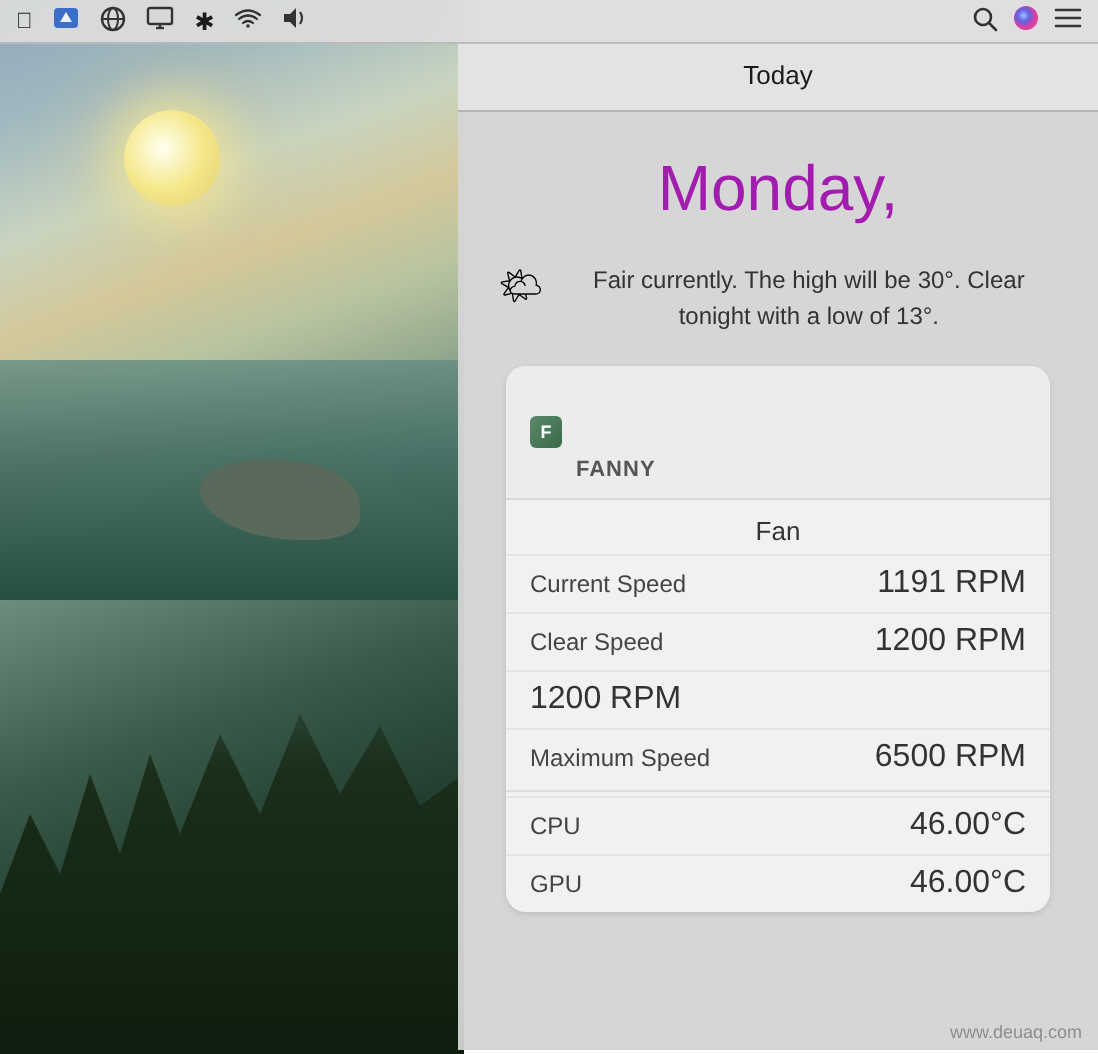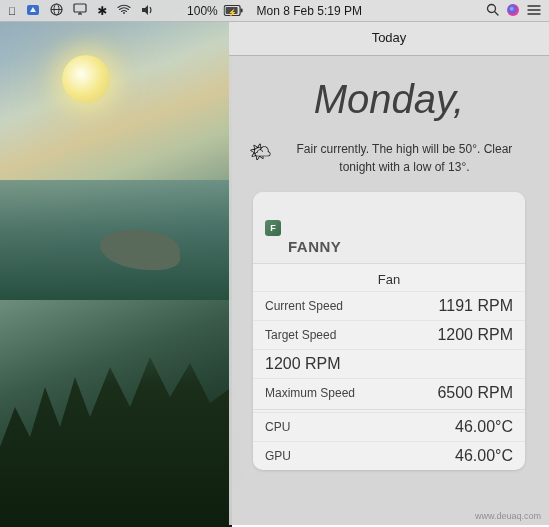--- a/index.html
+++ b/index.html
@@ -168,25 +168,24 @@
     
     .today-content {
       padding: 20px 18px 12px;
     }
 
     .date-display {
       margin-bottom: 18px;
     }
 
     .date-day {
-      font-size: 40px;
+      font-size: 32px;
       font-weight: 300;
-      color: #404040;
+      color: #a21caf;
       line-height: 1.15;
-      font-style: italic;
     }
 
     .weather-row {
       display: flex;
       align-items: flex-start;
       gap: 8px;
       margin-bottom: 16px;
       padding: 0 2px;
     }
 
@@ -228,21 +227,21 @@
       display: flex;
       align-items: center;
       justify-content: center;
       font-size: 9px;
       color: white;
       font-weight: bold;
       flex-shrink: 0;
     }
 
     .widget-app-name {
-      font-size: 15px;
+      font-size: 11px;
       font-weight: 600;
       color: #555;
       letter-spacing: 0.5px;
       text-transform: uppercase;
       margin-top: 38px;
     }
 
     .widget-section-label {
       font-size: 13px;
       font-weight: 500;
@@ -339,33 +338,20 @@
     </span>
 
     <span class="menubar-icon">
       <svg width="13" height="12" viewBox="0 0 13 12">
         <polygon points="1,4 4,4 7,1 7,11 4,8 1,8" fill="#333"></polygon>
         <path d="M9 3 Q11 6 9 9" fill="none" stroke="#333" stroke-width="1.1"></path>
       </svg>
     </span>
   </div>
 
-  <div class="menubar-center">
-    <span>100%</span>
-    <span style="margin-left:2px;">
-      <svg width="20" height="12" viewBox="0 0 20 12" style="vertical-align:middle;">
-        <rect x="0.5" y="0.5" width="16" height="10" rx="2" fill="none" stroke="#333" stroke-width="1.2"></rect>
-        <rect x="2" y="2" width="12" height="7" rx="1" fill="#4a4a4a"></rect>
-        <text x="5" y="9.5" font-size="7" fill="white" font-family="sans-serif">⚡</text>
-        <rect x="17" y="3.5" width="2" height="4" rx="1" fill="#333"></rect>
-      </svg>
-    </span>
-    &nbsp;&nbsp;
-    <span>Mon 8 Feb  5:19 PM</span>
-  </div>
 
   <div class="menubar-right">
 
     <span class="menubar-icon">
       <svg width="13" height="13" viewBox="0 0 13 13">
         <circle cx="5.5" cy="5.5" r="4" fill="none" stroke="#333" stroke-width="1.3"></circle>
         <line x1="8.5" y1="8.5" x2="12" y2="12" stroke="#333" stroke-width="1.3" stroke-linecap="round"></line>
       </svg>
     </span>
 
@@ -401,38 +387,38 @@
   </div>
 
   <div class="today-content">
 
     <div class="date-display">
       <div class="date-day">Monday,</div>
     </div>
 
     <div class="weather-row">
       <span class="weather-icon">🌤</span>
-      <span class="weather-text">Fair currently. The high will be 50°. Clear tonight with a low of 13°.</span>
+      <span class="weather-text">Fair currently. The high will be 30°. Clear tonight with a low of 13°.</span>
     </div>
 
     <div class="widget">
       <div class="widget-header">
         <div class="widget-app-icon">F</div>
         <span class="widget-app-name">FANNY</span>
       </div>
 
       <div class="widget-section-label">Fan</div>
 
       <div class="widget-table">
         <div class="widget-row">
           <span class="widget-row-label">Current Speed</span>
           <span class="widget-row-value">1191 RPM</span>
         </div>
         <div class="widget-row">
-          <span class="widget-row-label">Target Speed</span>
+          <span class="widget-row-label">Clear Speed</span>
           <span class="widget-row-value">1200 RPM</span>
         </div>
         <div class="widget-row">
           <span class="widget-row-value">1200 RPM</span>
         </div>
         <div class="widget-row">
           <span class="widget-row-label">Maximum Speed</span>
           <span class="widget-row-value">6500 RPM</span>
         </div>
       </div>

